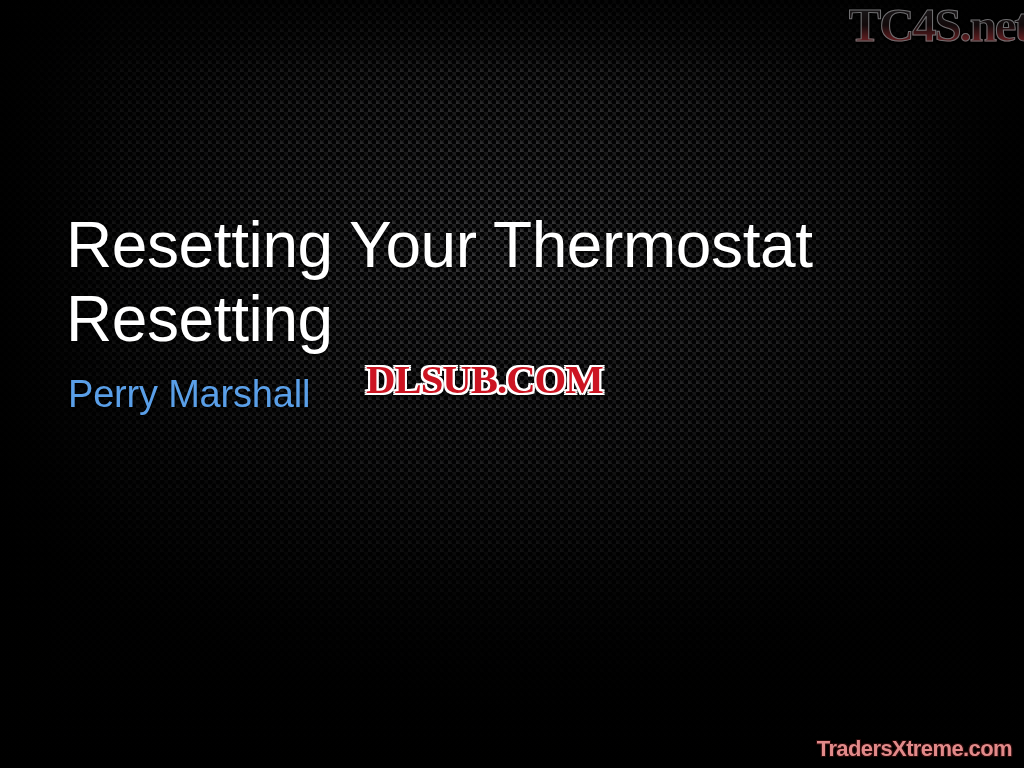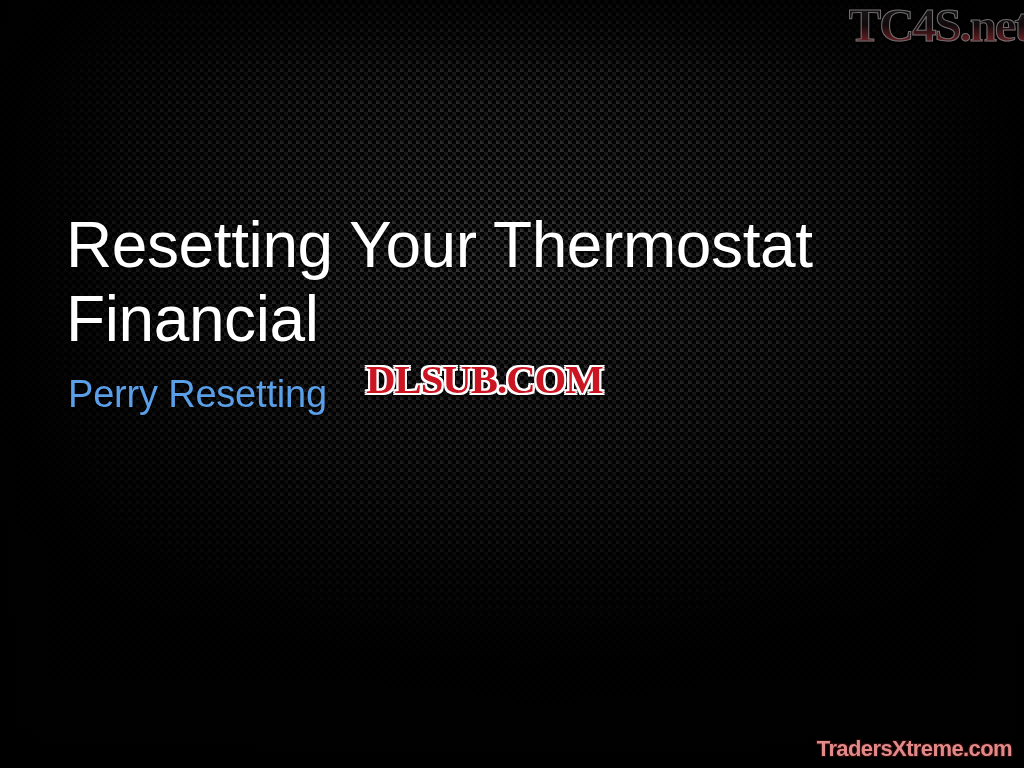--- a/index.html
+++ b/index.html
@@ -161,22 +161,22 @@
 <body>
 
 <div class="slide">
 
   <div class="mesh"></div>
   <div class="mesh-shade"></div>
   <div class="vignette"></div>
   <div class="vignette-edges"></div>
 
   <div class="text-block">
-    <h1 class="slide-title"><span>Resetting Your Thermostat</span> <span>Financial</span></h1>
-    <div class="slide-subtitle">Perry Resetting</div>
+    <h1 class="slide-title"><span>Resetting Your Thermostat</span> <span>Resetting</span></h1>
+    <div class="slide-subtitle">Perry Marshall</div>
   </div>
 
   <div class="wm wm-tc4s">TC4S.net</div>
 
   <div class="wm wm-dlsub">DLSUB.COM</div>
 
   <div class="wm wm-txm">TradersXtreme.com</div>
 
 </div>
 

